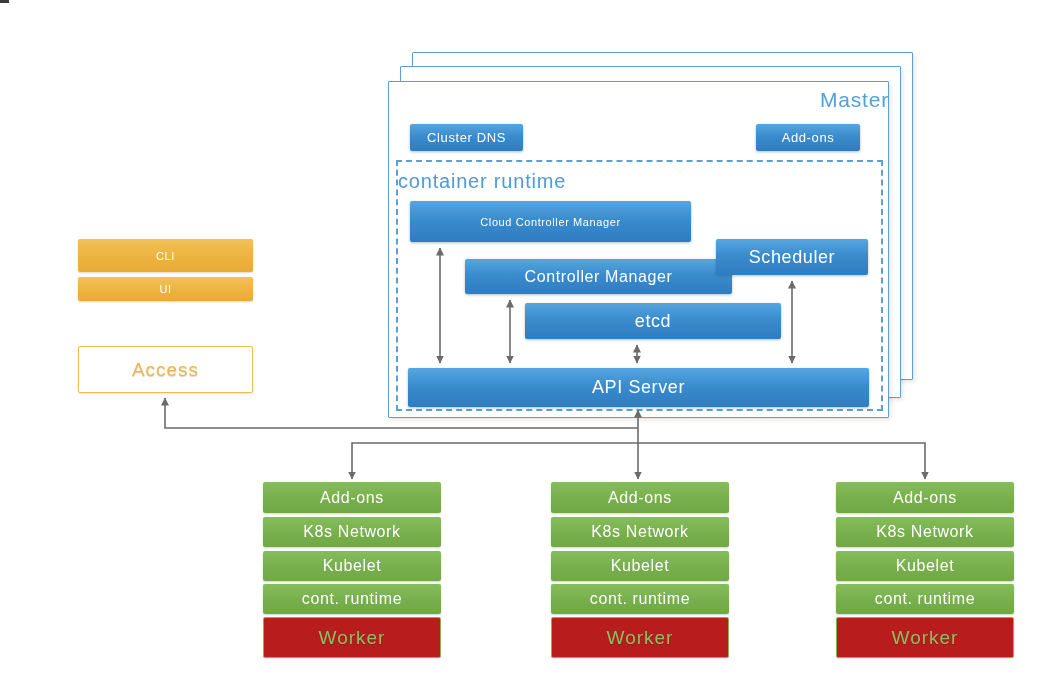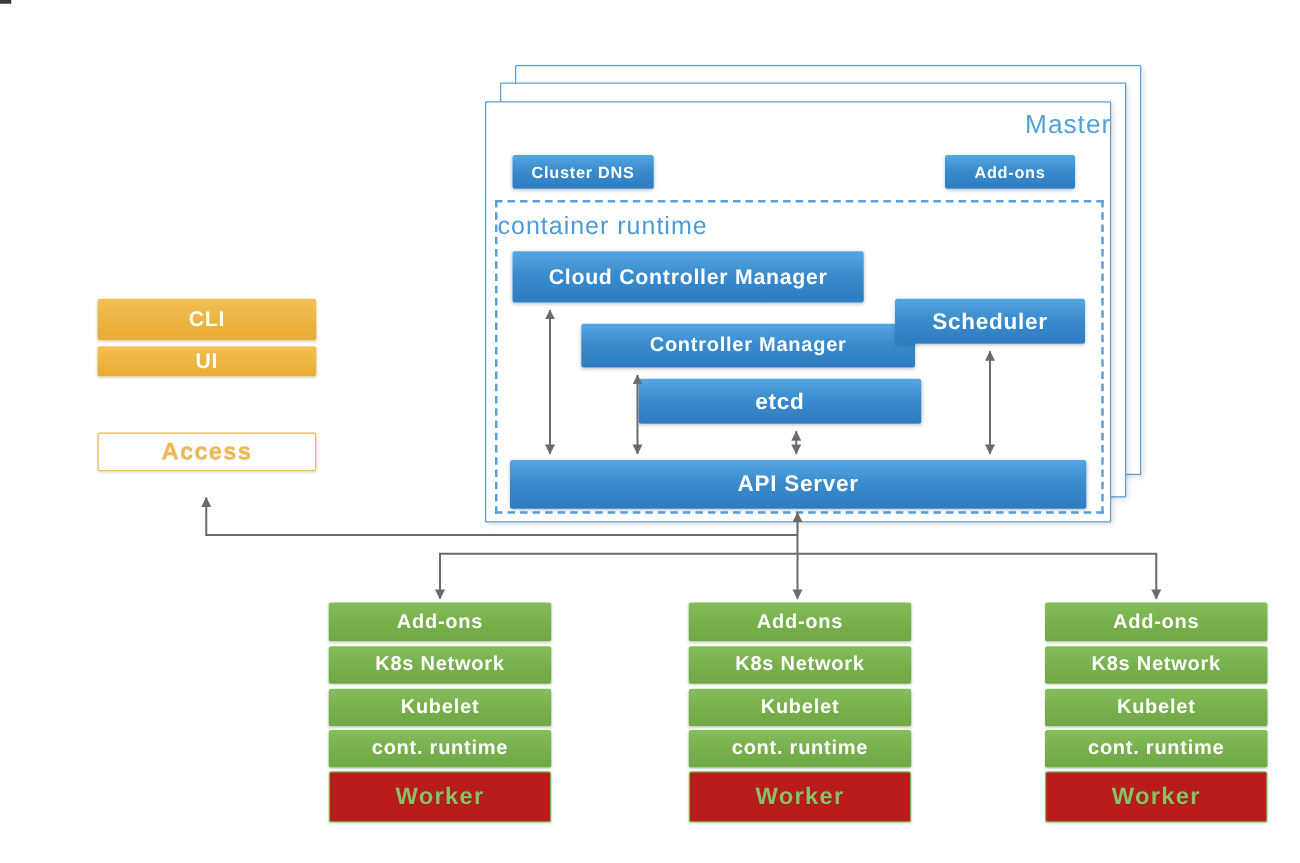--- a/index.html
+++ b/index.html
@@ -43,21 +43,20 @@
   
   .node {
     position: absolute;
     display: flex;
     align-items: center;
     justify-content: center;
     color: #ffffff;
     border-radius: 2px;
     letter-spacing: 0.6px;
     white-space: nowrap;
-    font-weight: bold;
   }
   .blue {
     background: linear-gradient(180deg, #55a6e0 0%, #3a8ccd 45%, #2e7cc1 100%);
     box-shadow: 0 1px 3px rgba(40,70,100,0.35);
   }
   .orange {
     background: linear-gradient(180deg, #f2c157 0%, #ecb23e 60%, #e9ab34 100%);
     box-shadow: 0 1px 2px rgba(120,90,20,0.25);
   }
   .green {
@@ -74,21 +73,21 @@
   .white-outline-green {
     background: #b91c1c;
     border: 1.5px solid #7fb754;
     color: #8cc063;
     text-shadow: 0 1px 1px rgba(0,0,0,0.18);
     box-shadow: 0 1px 2px rgba(0,0,0,0.10);
   }
 
   .fs13 { font-size: 13px; }
   .fs16 { font-size: 16px; }
-  .fs17 { font-size: 17px; }
+  .fs17 { font-size: 11px; }
   .fs18 { font-size: 18px; }
   .fs19 { font-size: 19px; letter-spacing: 1px; }
 
   svg.wires {
     position: absolute;
     left: 0; top: 0;
     pointer-events: none;
   }
   .corner-mark {
     position: absolute;
@@ -112,26 +111,26 @@
   <div class="node blue fs13" style="left:410px; top:124px; width:113px; height:27px;">Cluster DNS</div>
   <div class="node blue fs13" style="left:756px; top:124px; width:104px; height:27px;">Add-ons</div>
 
   <div class="dashed-box" style="left:396px; top:160px; width:487px; height:251px;">
     <div class="runtime-title" style="top:8px;">container runtime</div>
   </div>
 
   <div class="node blue fs17" style="left:410px; top:201px; width:281px; height:41px;">Cloud Controller Manager</div>
   <div class="node blue fs16" style="left:465px; top:259px; width:267px; height:35px;">Controller Manager</div>
   <div class="node blue fs18" style="left:716px; top:239px; width:152px; height:36px;">Scheduler</div>
-  <div class="node blue fs18" style="left:511px; top:303px; width:226px; height:36px;">etcd</div>
+  <div class="node blue fs18" style="left:525px; top:303px; width:256px; height:36px;">etcd</div>
   <div class="node blue fs18" style="left:408px; top:368px; width:461px; height:39px;">API Server</div>
 
   <div class="node orange fs17" style="left:78px; top:239px; width:175px; height:33px;">CLI</div>
   <div class="node orange fs17" style="left:78px; top:277px; width:175px; height:24px;">UI</div>
-  <div class="node white-outline-orange fs19" style="left:78px; top:346px; width:175px; height:31px;">Access</div>
+  <div class="node white-outline-orange fs19" style="left:78px; top:346px; width:175px; height:47px;">Access</div>
 
   <div class="node green fs16" style="left:263px; top:482px; width:178px; height:31px;">Add-ons</div>
   <div class="node green fs16" style="left:263px; top:517px; width:178px; height:30px;">K8s Network</div>
   <div class="node green fs16" style="left:263px; top:551px; width:178px; height:30px;">Kubelet</div>
   <div class="node green fs16" style="left:263px; top:584px; width:178px; height:30px;">cont. runtime</div>
   <div class="node white-outline-green fs19" style="left:263px; top:617px; width:178px; height:41px;">Worker</div>
 
   <div class="node green fs16" style="left:551px; top:482px; width:178px; height:31px;">Add-ons</div>
   <div class="node green fs16" style="left:551px; top:517px; width:178px; height:30px;">K8s Network</div>
   <div class="node green fs16" style="left:551px; top:551px; width:178px; height:30px;">Kubelet</div>

